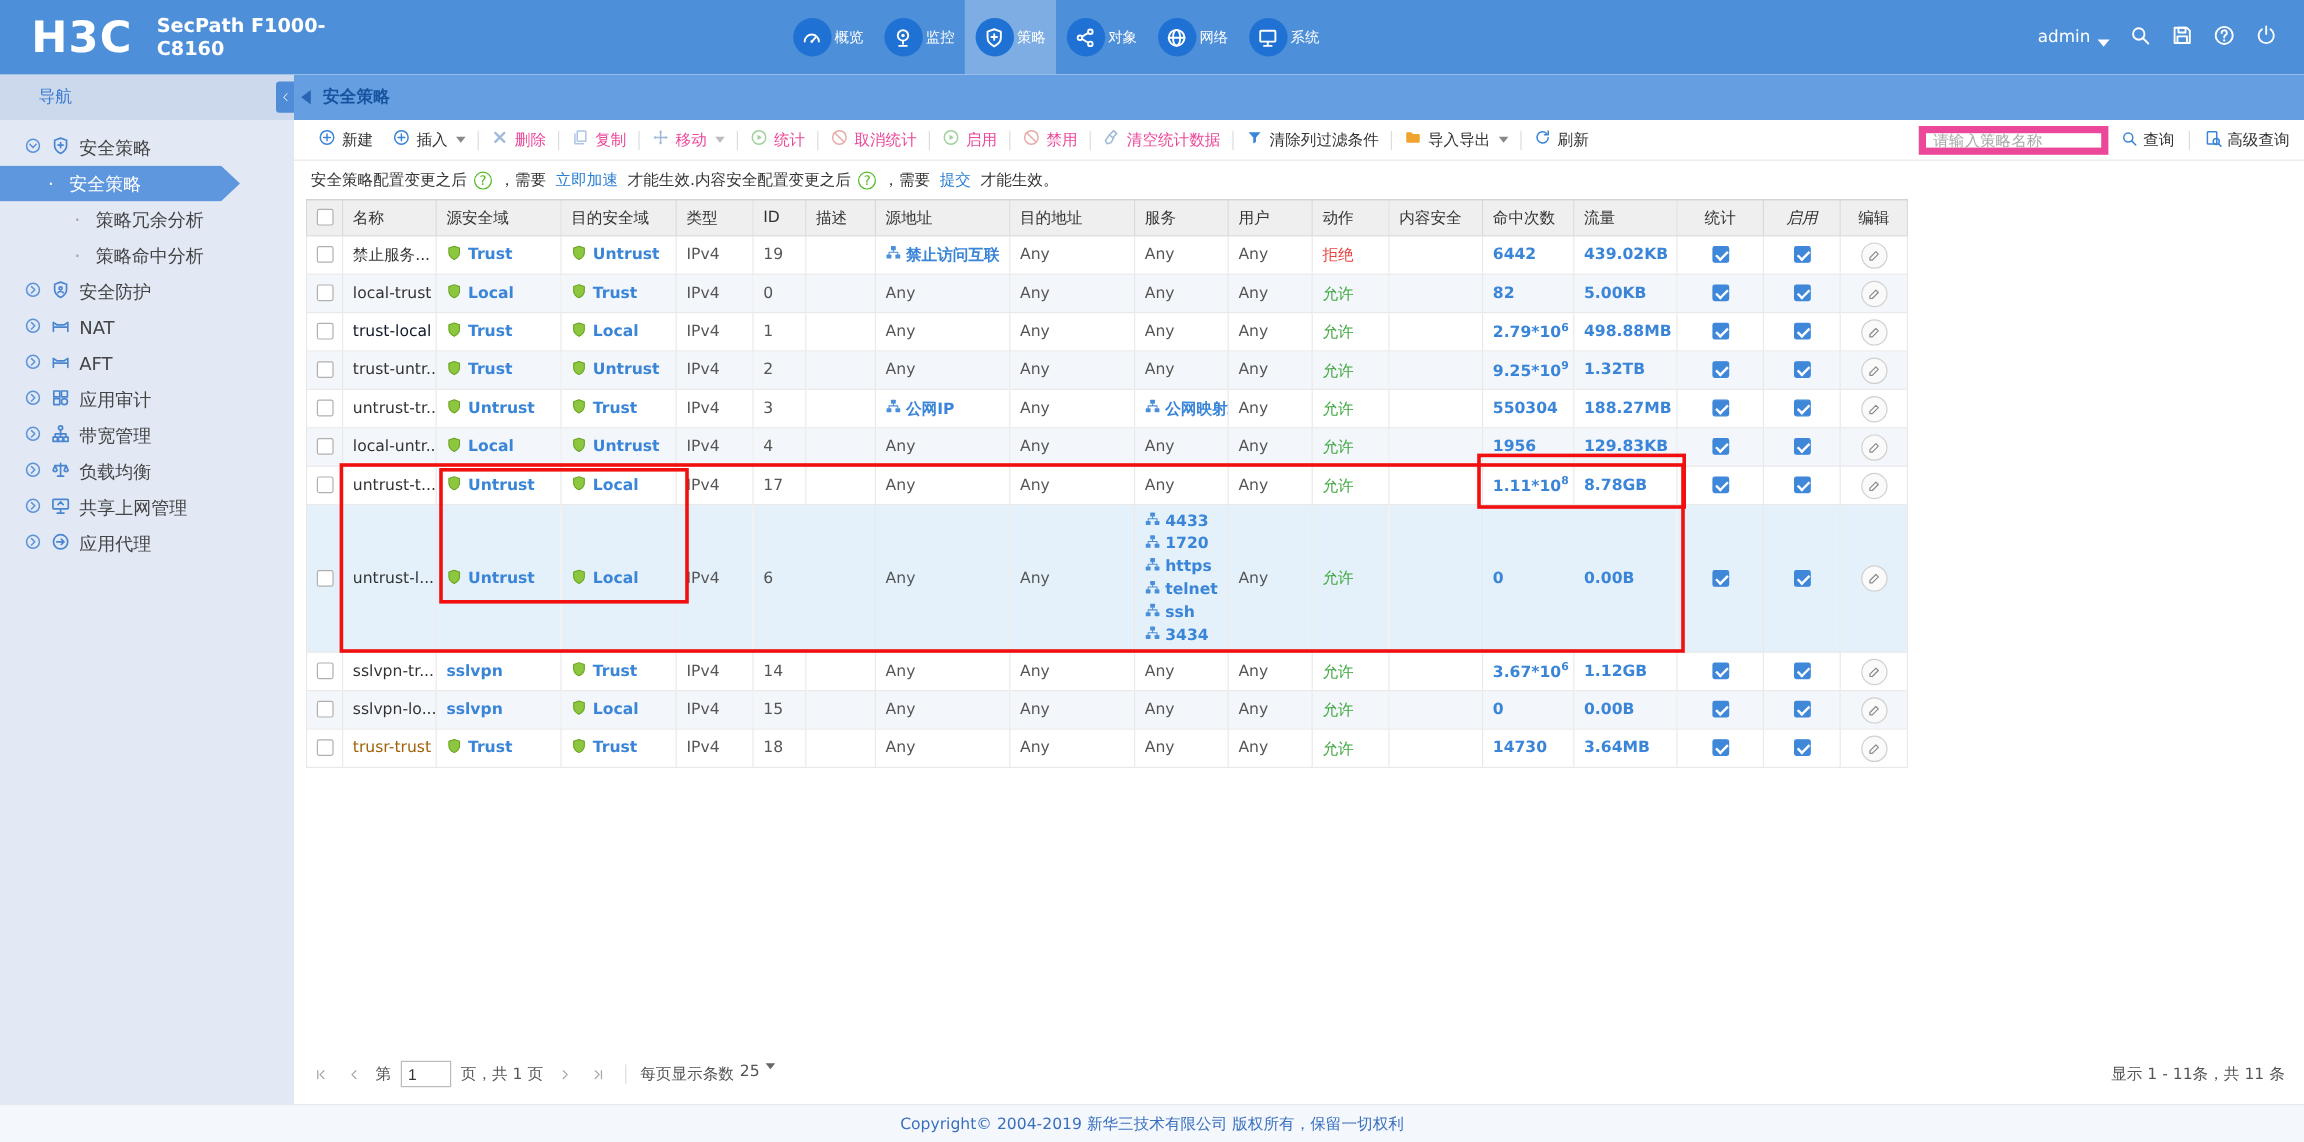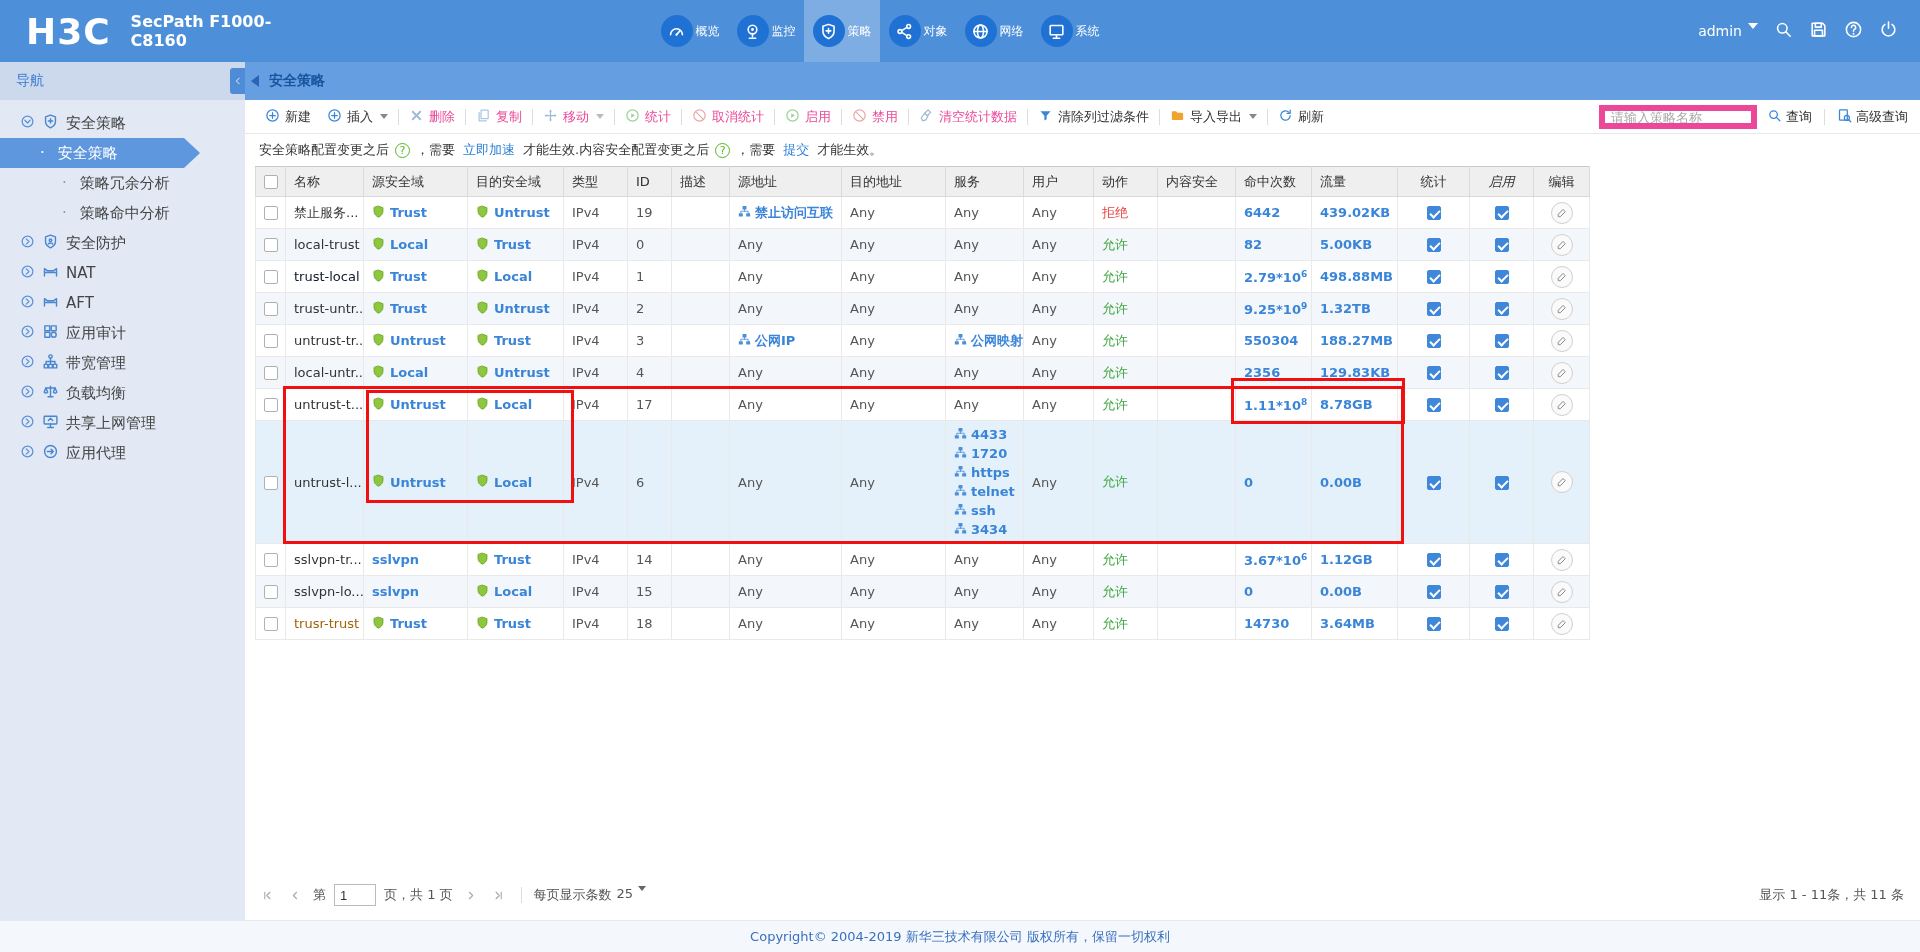--- a/index.html
+++ b/index.html
@@ -10,28 +10,28 @@
   .topbar { height:62px; background:#4d8fd8; display:flex; align-items:center; position:relative; color:#fff; }
   .logo { font-size:36px; font-weight:800; letter-spacing:1px; padding:0 20px 0 26px; font-family:"DejaVu Sans",sans-serif; }
   .device { font-size:16px; font-weight:600; line-height:19px; white-space:pre-line; }
   .topnav { position:absolute; left:652px; top:0; height:62px; display:flex; }
   .topnav-item { width:76px; height:62px; display:flex; flex-direction:row; align-items:center; justify-content:center; cursor:pointer; gap:3px; }
   .topnav-item.active { background:rgba(255,255,255,0.27); }
   .topnav-circle { width:32px; height:32px; border-radius:50%; background:#1f72d4; display:flex; align-items:center; justify-content:center; }
   .topnav-circle svg { width:19px; height:19px; stroke:#fff; }
   .topnav-label { font-size:12px; color:#fff; }
   .userarea { position:absolute; right:22px; top:0; height:62px; display:flex; align-items:center; gap:16px; }
-  .username { font-size:14px; display:flex; align-items:flex-start; gap:6px; cursor:pointer; }
+  .username { font-size:14px; display:flex; align-items:flex-end; gap:6px; cursor:pointer; }
   .caret { width:0; height:0; border-left:5px solid transparent; border-right:5px solid transparent; border-top:6px solid #fff; display:inline-block; }
   .userarea svg { width:19px; height:19px; stroke:#fff; cursor:pointer; }
 
   
   .main { display:flex; height:858px; }
   .sidebar { width:245px; background:#e2e9f5; flex:none; display:flex; flex-direction:column; }
-  .nav-header { height:38px; background:#ccd9ec; display:flex; align-items:center; justify-content:space-between; padding-left:16px; }
+  .nav-header { height:38px; background:#ccd9ec; display:flex; align-items:center; justify-content:space-between; padding-left:32px; }
   .nav-header-title { color:#3c7cd0; font-size:14px; }
   .collapse-tab { width:15px; height:26px; background:#4f8cd8; border-radius:3px 0 0 3px; display:flex; align-items:center; justify-content:center; cursor:pointer; }
   .collapse-tab svg { width:10px; height:10px; stroke:#fff; }
   .side-list { list-style:none; padding-top:8px; }
   .side-item { height:30px; display:flex; align-items:center; font-size:15px; color:#444; cursor:pointer; gap:7px; padding-left:20px; }
   .side-item svg.chev { width:15px; height:15px; stroke:#5b92d8; flex:none; }
   .side-item svg.mod { width:17px; height:17px; stroke:#4a86d0; flex:none; }
   .side-sub { padding-left:62px; position:relative; }
   .side-sub .bullet { color:#999; margin-right:6px; font-size:15px; }
   .side-sub.active { background:#5e97de; color:#fff; width:200px; padding-left:40px; clip-path:polygon(0 0, calc(100% - 16px) 0, 100% 50%, calc(100% - 16px) 100%, 0 100%); }
@@ -770,21 +770,21 @@
                 </td>
                 <td><span>IPv4</span></td>
                 <td><span>4</span></td>
                 <td><span></span></td>
                 <td><span>Any</span></td>
                 <td><span>Any</span></td>
                 <td><span>Any</span></td>
                 <td><span>Any</span></td>
                 <td><span class="action-allow">允许</span></td>
                 <td><span></span></td>
-                <td><a>2356</a></td>
+                <td><a>1956</a></td>
                 <td><a>129.83KB</a></td>
                 <td class="center"><span class="chk checked"></span></td>
                 <td class="center"><span class="chk checked"></span></td>
                 <td class="center"><span class="edit-btn">
                     <svg class="" viewBox="0 0 24 24">
                       <path d="M14.5 5.5l4 4L8.5 19.5H4.5v-4z"></path>
                     </svg>
                   </span></td>
               </tr>
               <tr class="odd">

